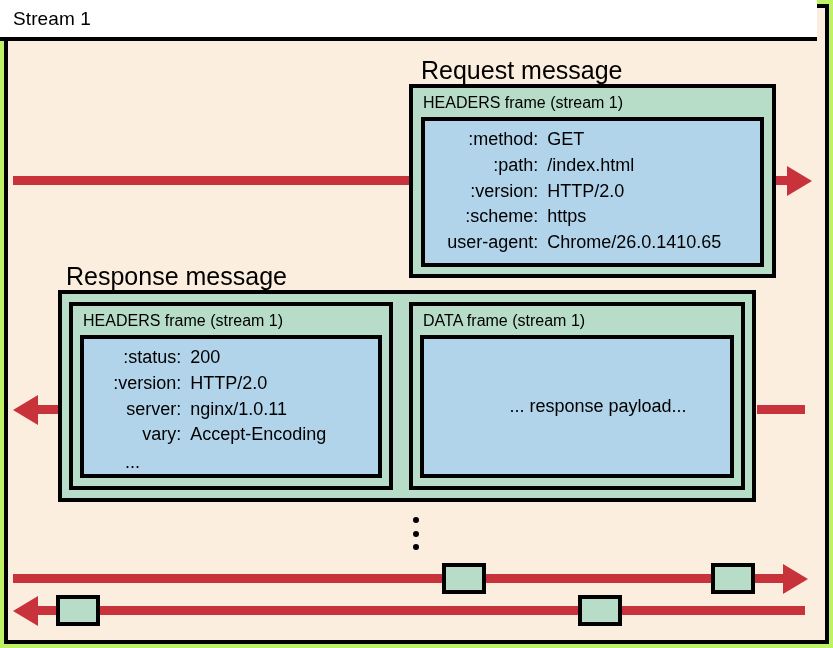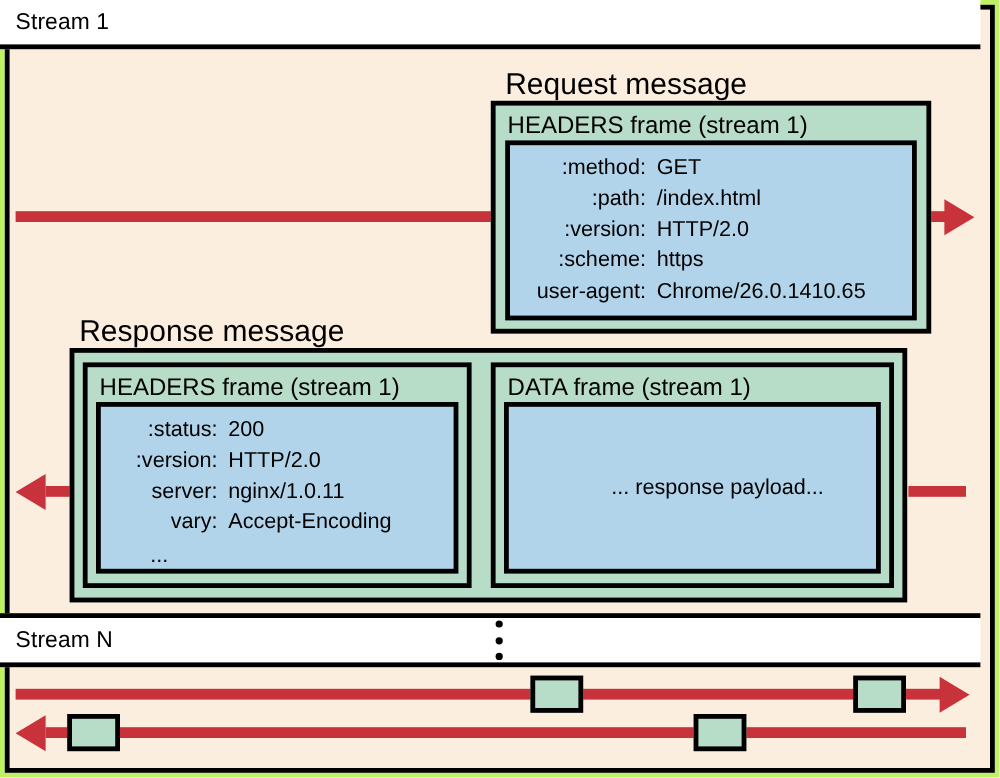--- a/index.html
+++ b/index.html
@@ -84,21 +84,21 @@
   }
 
   
   .frame-box {
     position: absolute;
     background: #b7dcc7;
     border: 4px solid #000000;
     box-sizing: border-box;
   }
   .frame-title {
-    font-size: 20px;
+    font-size: 16px;
     color: #000000;
     padding: 6px 0 0 10px;
     white-space: nowrap;
   }
 
   
   .payload-box {
     position: absolute;
     background: #b1d4ea;
     border: 4px solid #000000;
@@ -261,23 +261,20 @@
   </div>
 
   <div class="frame-box" style="left:409px; top:302px; width:336px; height:188px;">
     <div class="frame-title">DATA frame (stream 1)</div>
   </div>
 
   <div class="payload-box" style="left:420px; top:335px; width:314px; height:143px; display:flex; align-items:center; justify-content:center;">
     <div class="payload-text">... response payload...</div>
   </div>
 
-  <div class="stream-band" id="band-streamN">
-    <span class="stream-band-label">Stream N</span>
-  </div>
 
   <div class="v-dots" style="left:412px; top:517px; width:8px; height:33px;">
     <span></span>
       <span></span>
       <span></span>
   </div>
 
   <div class="red-line" style="left:13px; top:574px; width:772px;"></div>
   <div class="arrow-head right" style="left:783px; top:564px;"></div>
   <div class="mini-frame" style="left:442px; top:563px; width:44px; height:31px;"></div>

